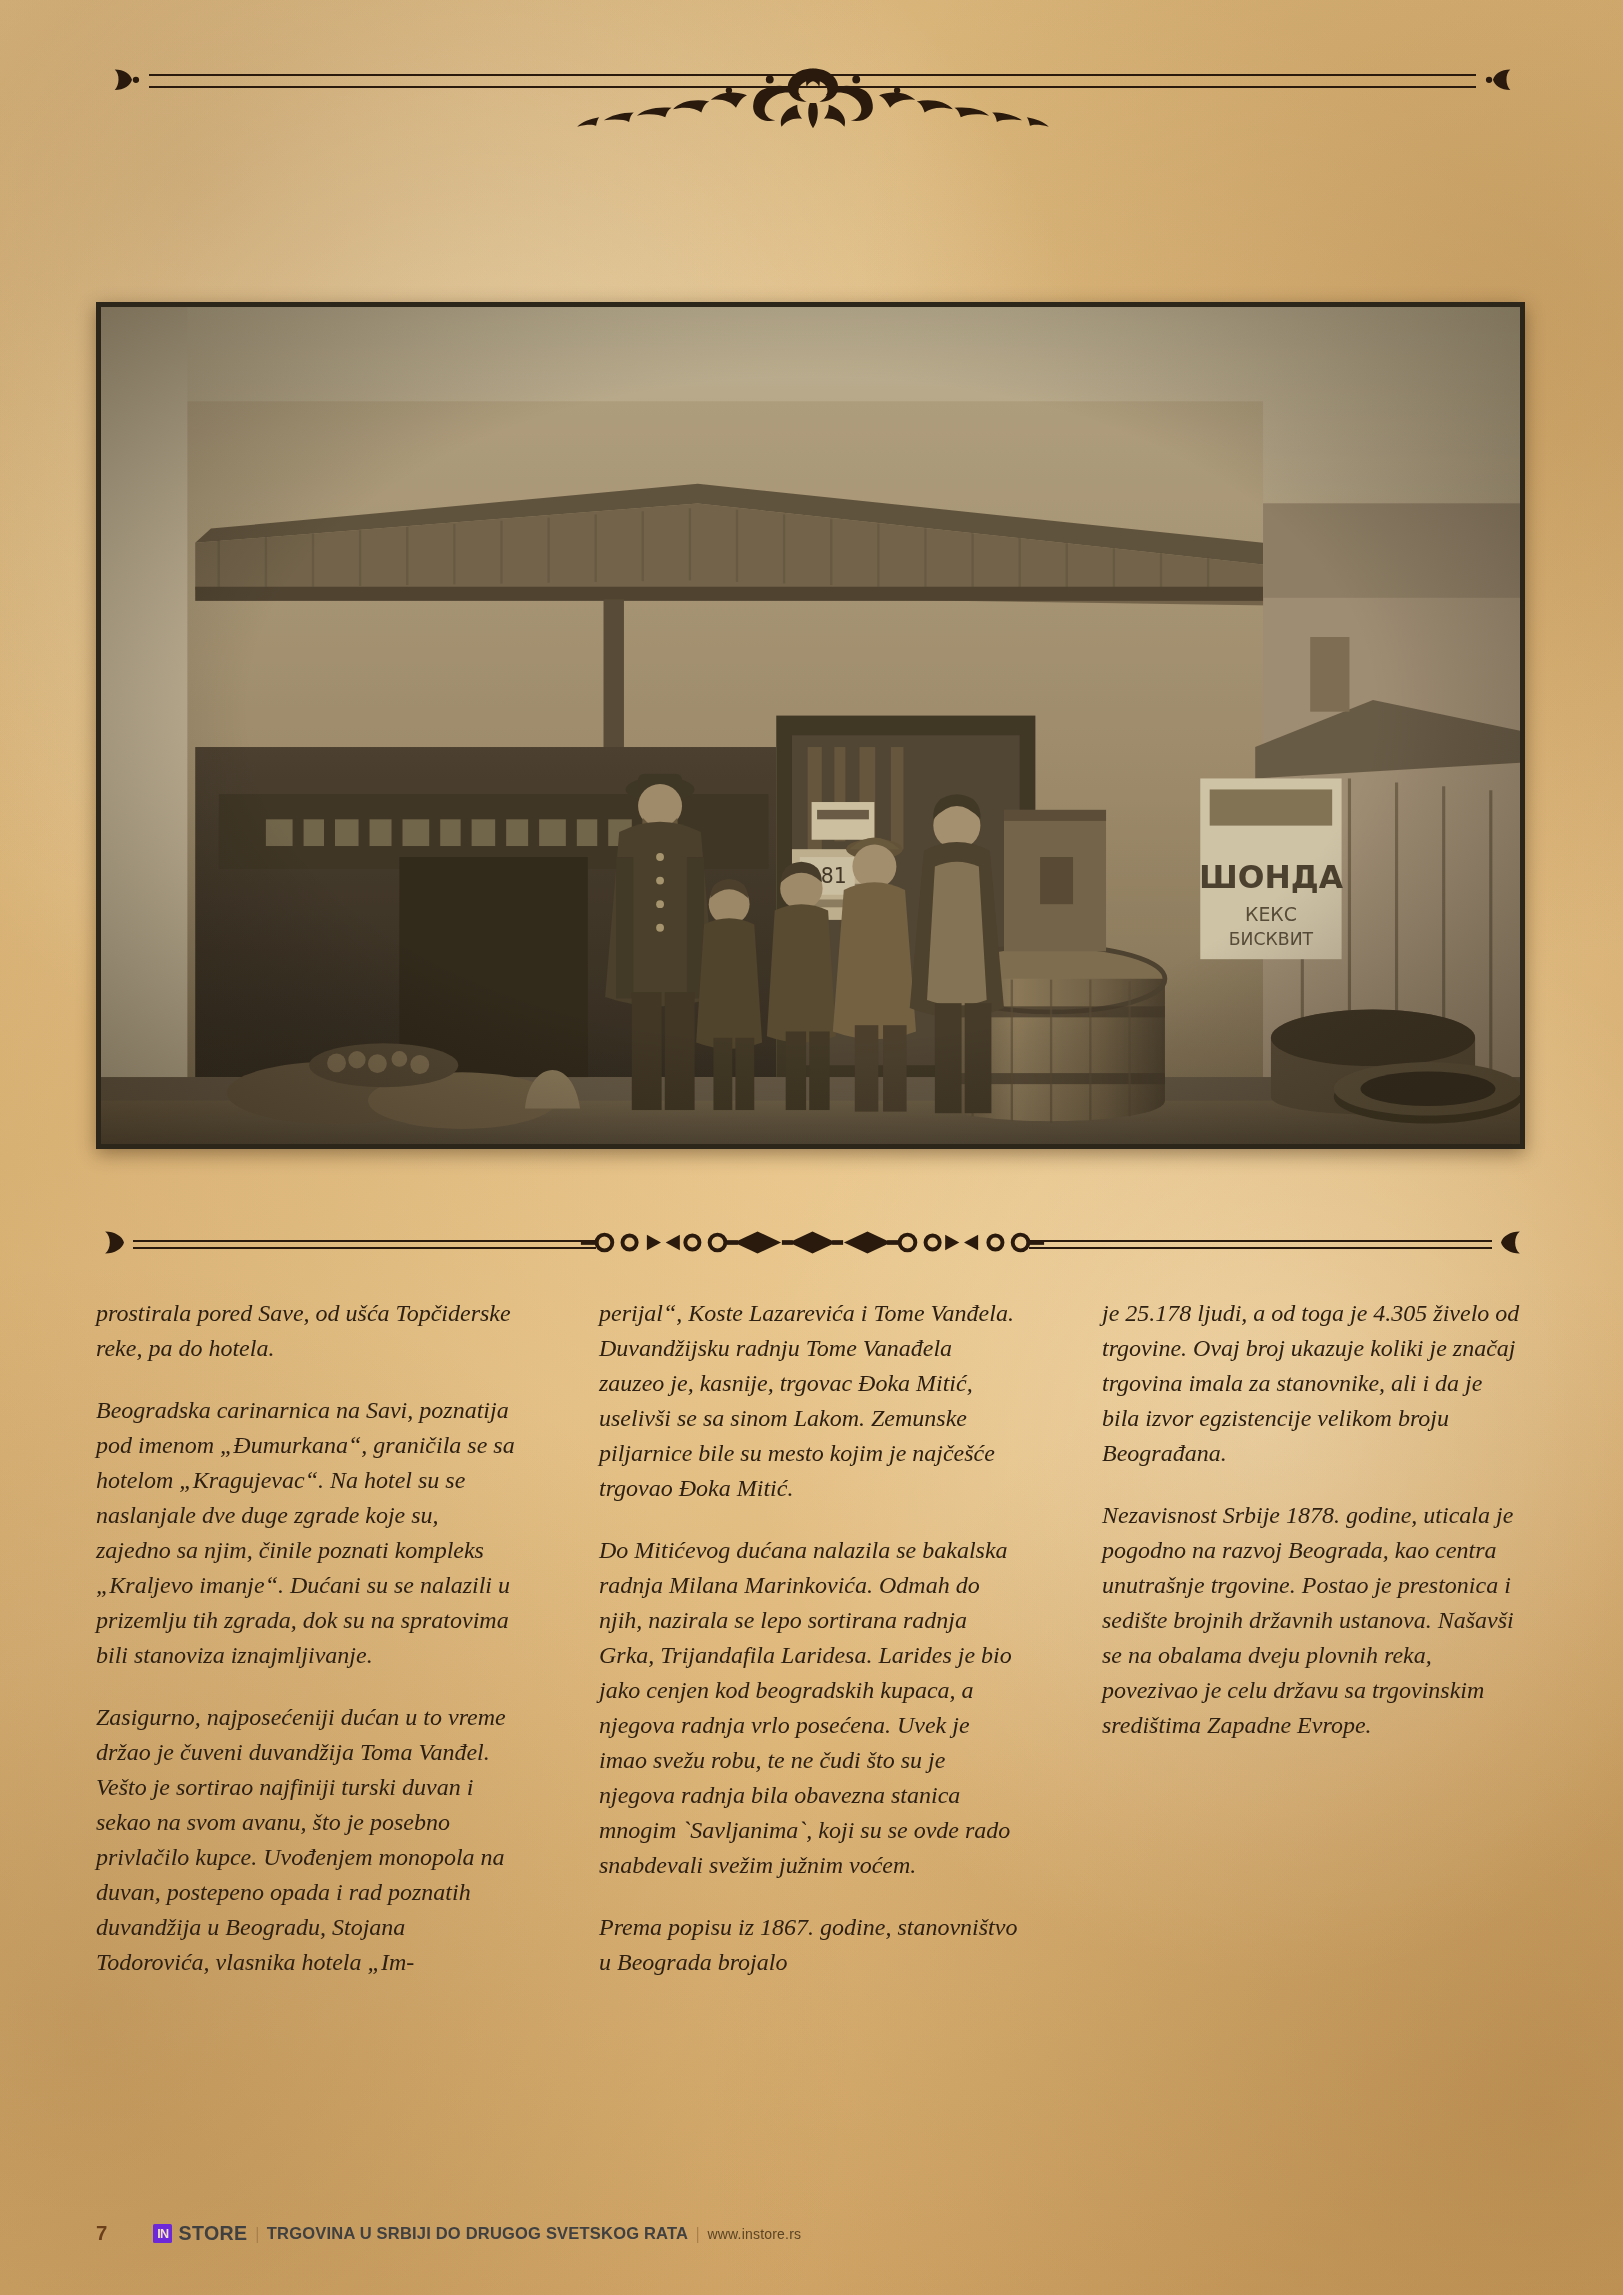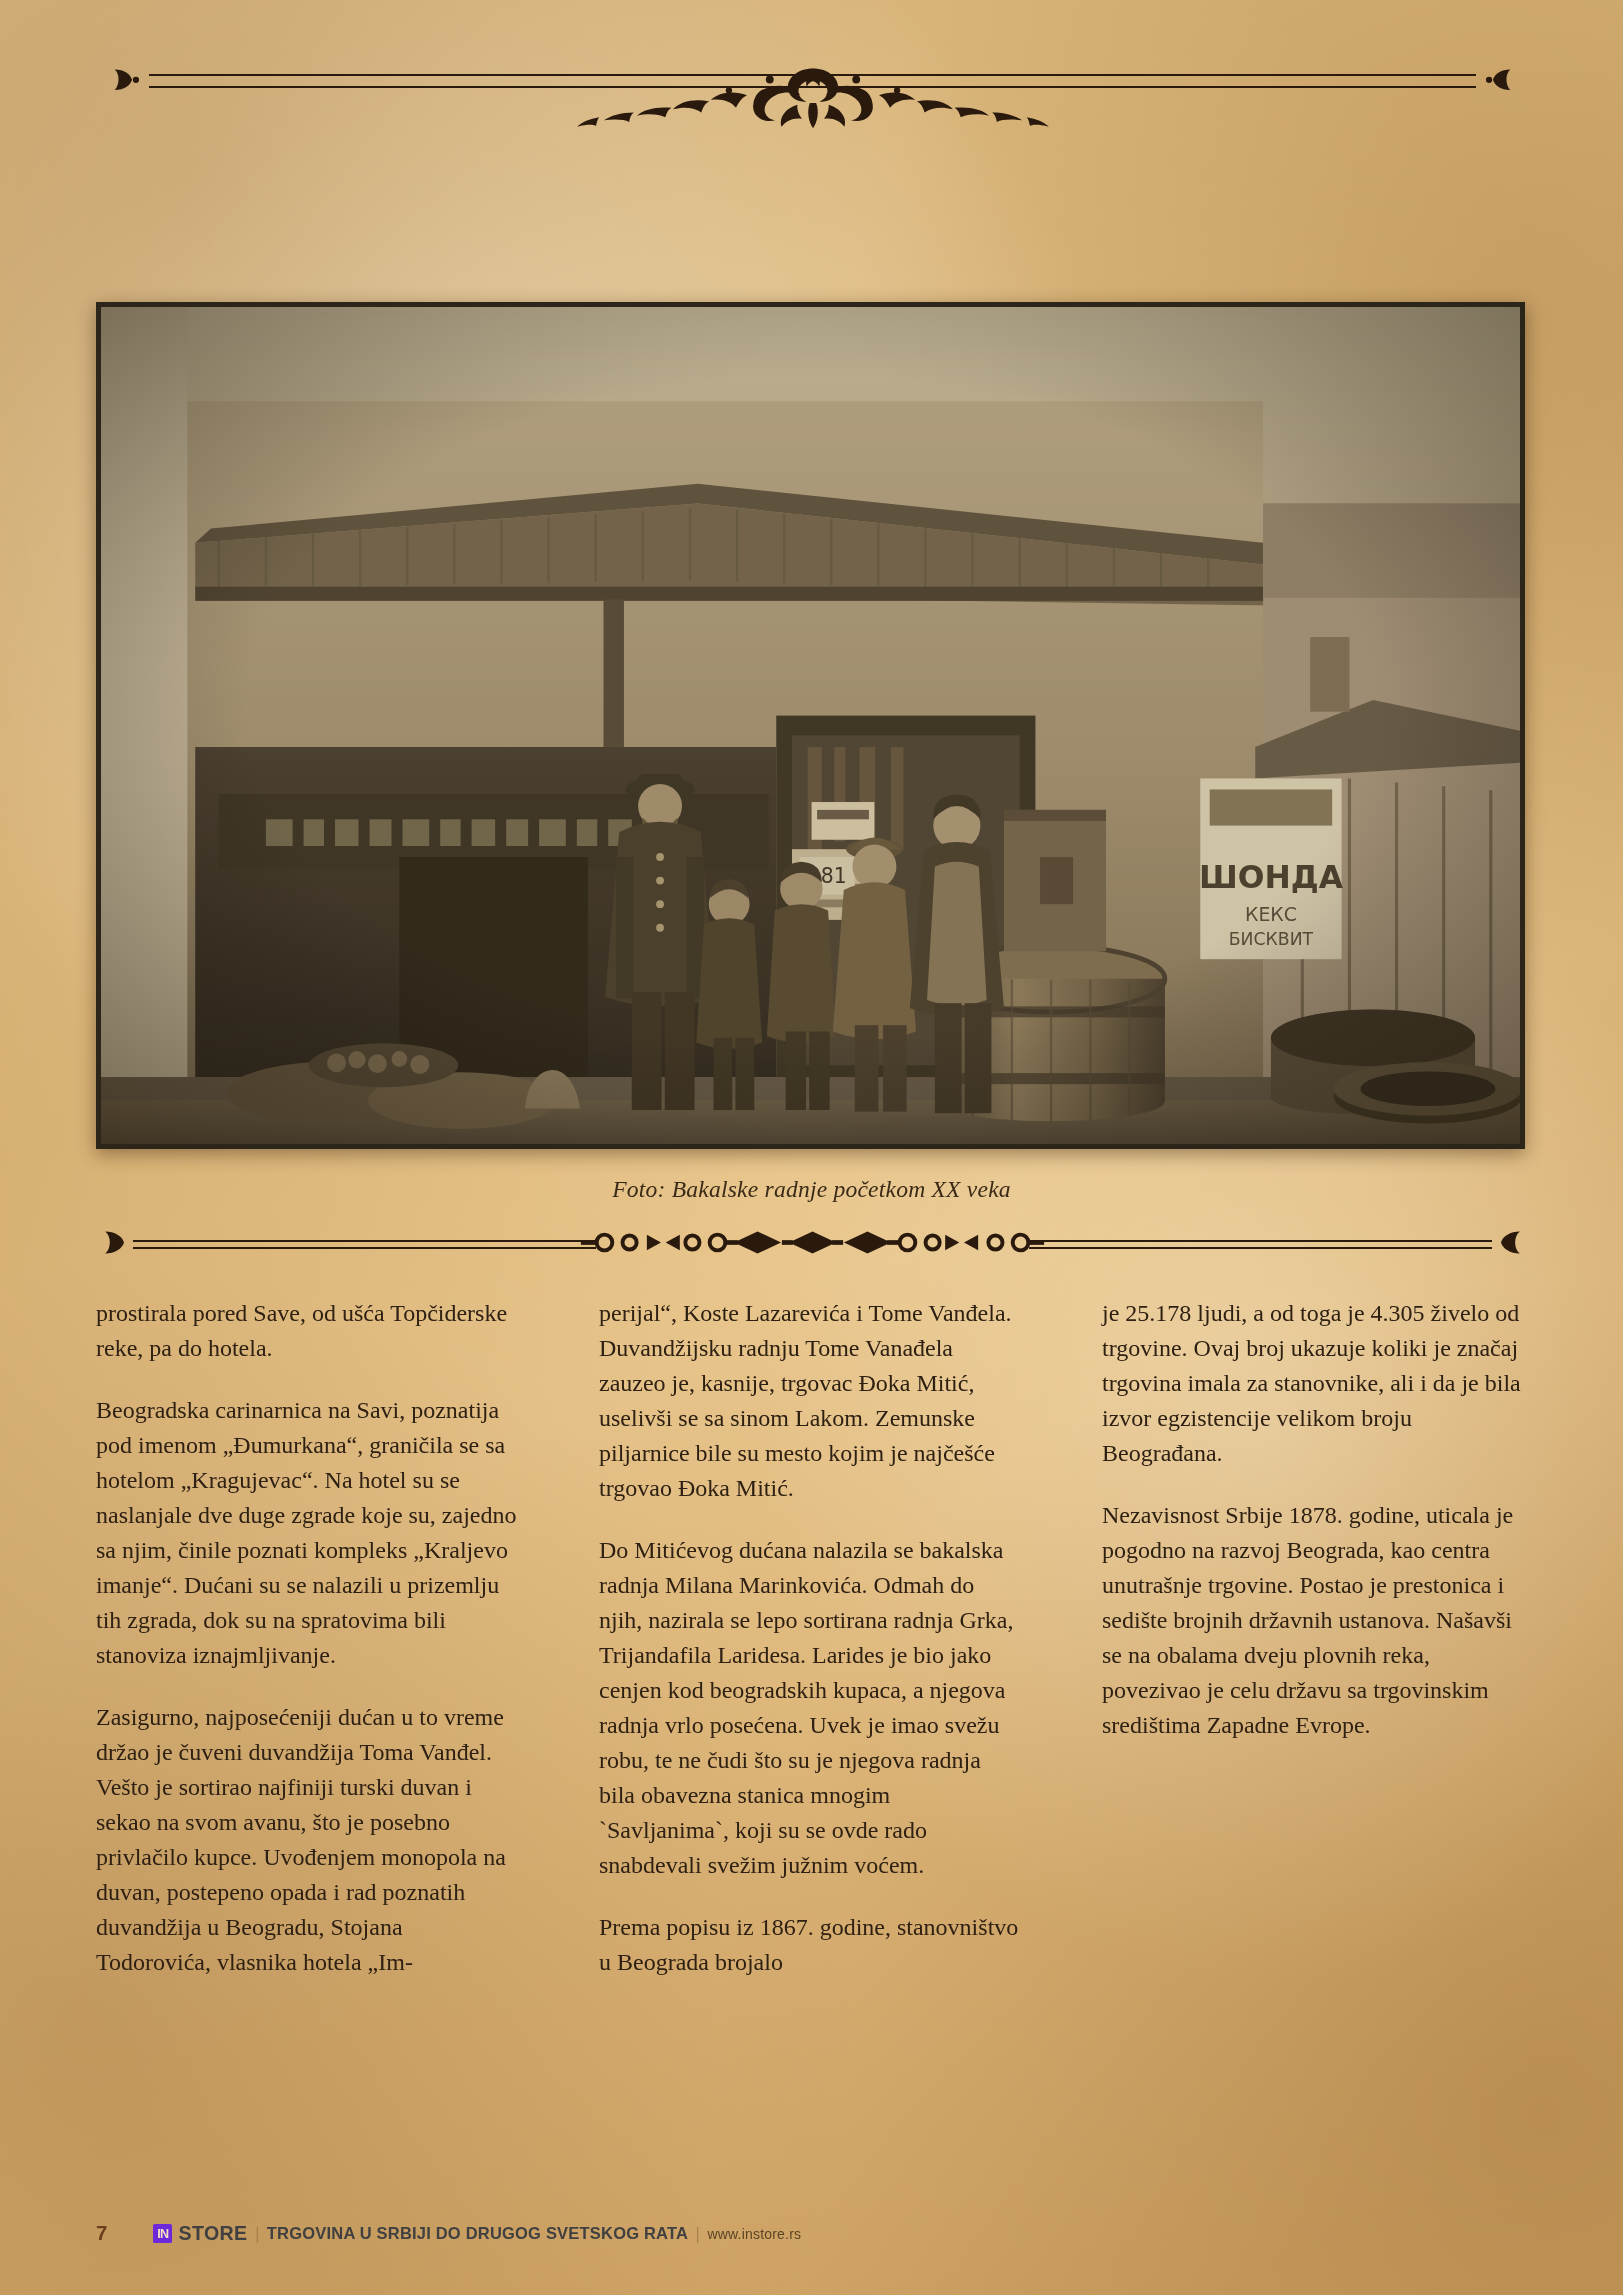--- a/index.html
+++ b/index.html
@@ -72,21 +72,21 @@
   }
   .mid-line{
     position:absolute;top:15px;height:4.7px;border-top:2.4px solid #2a1a0d;border-bottom:2.4px solid #2a1a0d;
   }
   .mid-line.l{left:31px;width:463px;}
   .mid-line.r{right:31px;width:463px;}
 
   
   .cols{
     position:absolute;left:96px;top:1296px;width:1429px;height:856px;
-    display:flex;gap:80px;
+    display:flex;gap:80px;font-style:italic;
   }
   .col{width:441px;}
   .col p{
     margin:0 0 27px 0;
     font-size:24px;
     line-height:35px;
     color:#2e2012;
     text-align:left;
     hyphens:none;
   }
@@ -396,21 +396,20 @@
         <ellipse cx="1690" cy="1005" rx="120" ry="34" fill="#2e2718"></ellipse>
         <ellipse cx="1690" cy="995" rx="120" ry="34" fill="#584c37"></ellipse>
         <ellipse cx="1690" cy="995" rx="86" ry="22" fill="#211b11"></ellipse>
 
         <rect x="0" y="0" width="1808" height="1066" fill="#8d7c5c" opacity="0.22"></rect>
         <rect x="0" y="0" width="1808" height="1066" fill="url(#vig)"></rect>
       </svg>
     </div>
   </div>
 
-  <div class="photo-caption">Foto: Bakalske radnje početkom XX veka</div>
 
   <div class="mid-orn">
     <div class="mid-line l"></div>
     <div class="mid-line r"></div>
     <svg width="1421" height="35" viewBox="0 0 1810 44" style="position:absolute;left:0;top:0">
       <g fill="#2a1a0d">
 
         <path d="M4 8 C16 8, 26 14, 28 22 C26 30, 16 36, 4 36 C12 30, 12 14, 4 8 Z"></path>
 
         <path d="M1806 8 C1794 8, 1784 14, 1782 22 C1784 30, 1794 36, 1806 36 C1798 30, 1798 14, 1806 8 Z"></path>

